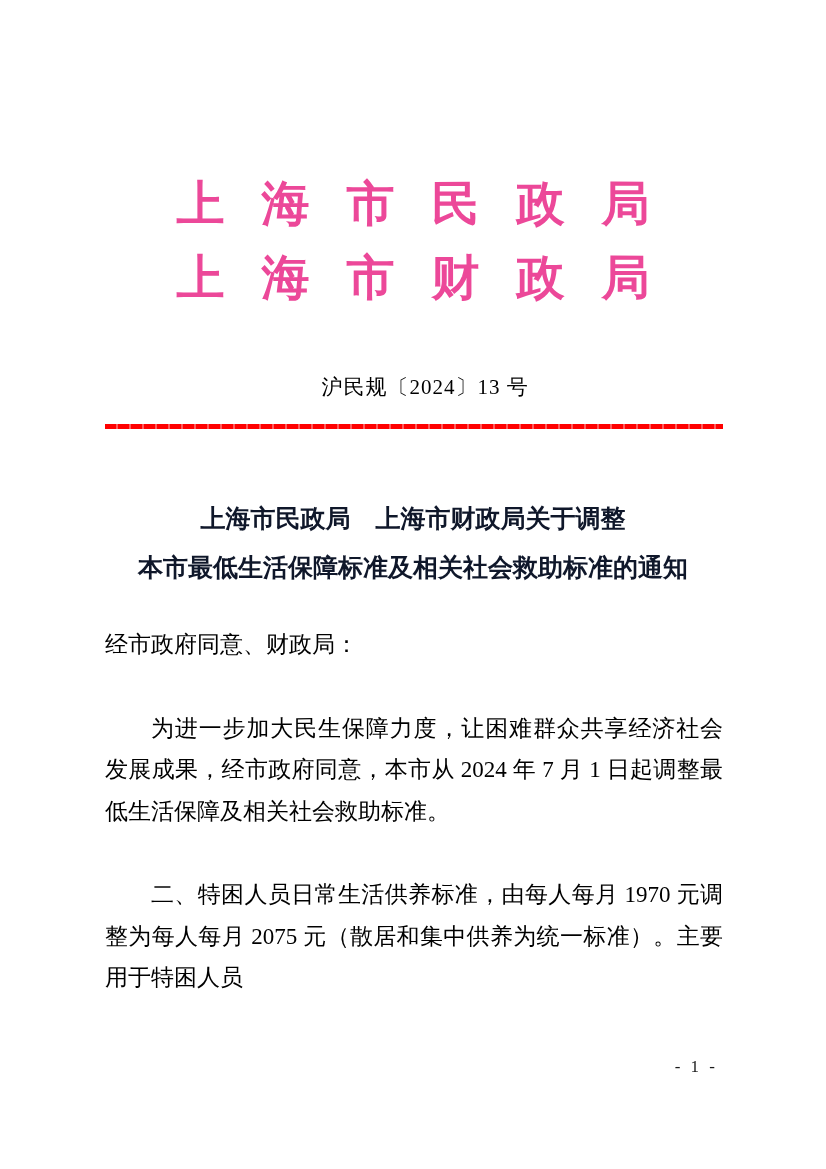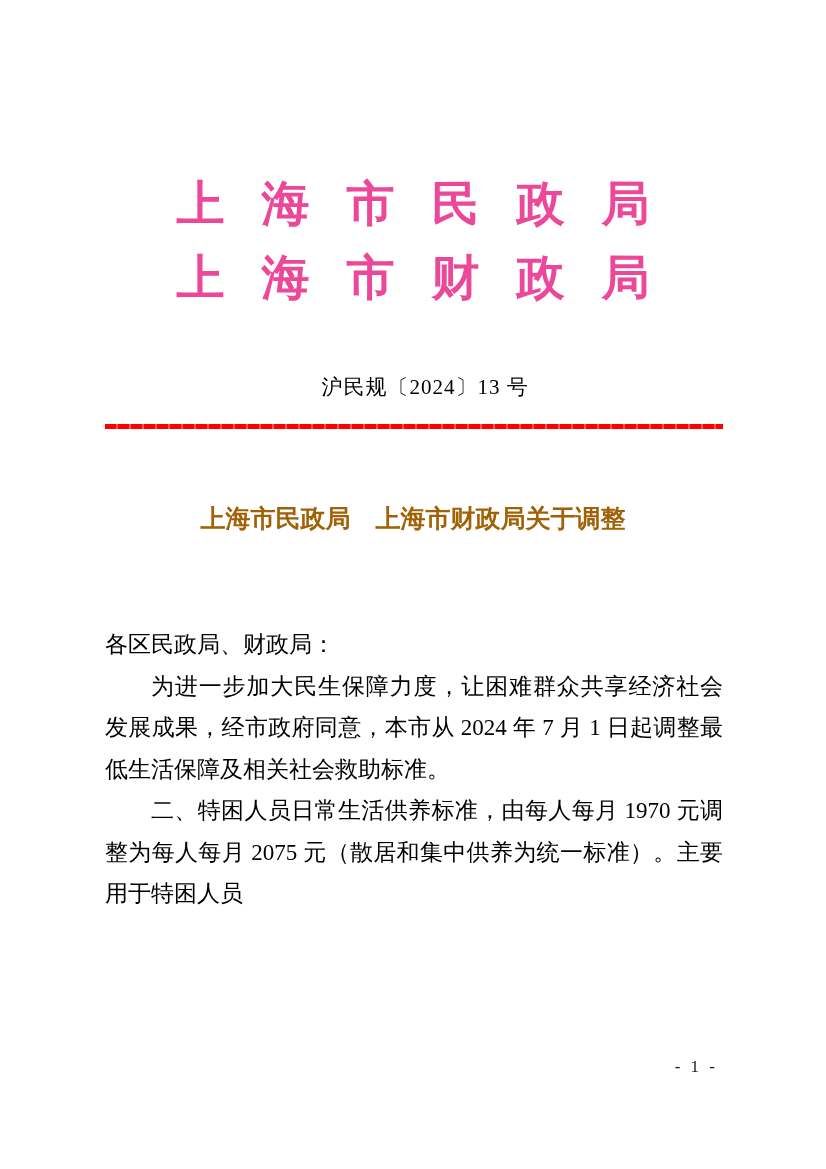--- a/index.html
+++ b/index.html
@@ -64,40 +64,41 @@
   
   .title-block {
     position: absolute;
     top: 494px;
     left: 53px;
     width: 720px;
     text-align: center;
     font-size: 25px;
     font-weight: bold;
     line-height: 49px;
-    color: #a16207;
+    color: #0f172a;
   }
 
   
   .body-block {
     position: absolute;
     top: 624px;
     left: 105px;
     width: 618px;
     font-size: 23px;
     line-height: 41.5px;
     text-align: justify;
     color: #000000;
   }
   .body-block p {
     margin: 0;
     padding: 0;
   }
   .body-block p.indent {
     text-indent: 2em;
+    margin-top: 42px;
   }
 
   
   .page-number {
     position: absolute;
     top: 1056px;
     right: 108px;
     font-size: 17px;
     line-height: 22px;
     letter-spacing: 3px;
@@ -117,23 +118,24 @@
   <div class="letterhead-line lh2">
     <span class="spread">上海市财政局</span>
   </div>
 
   <div class="doc-number">沪民规〔2024〕13 号</div>
 
   <div class="red-rule"></div>
 
   <div class="title-block">
     <div>上海市民政局　上海市财政局关于调整</div>
+    <div>本市最低生活保障标准及相关社会救助标准的通知</div>
   </div>
 
   <div class="body-block">
-    <p>各区民政局、财政局：</p>
+    <p>经市政府同意、财政局：</p>
     <p class="indent">为进一步加大民生保障力度，让困难群众共享经济社会发展成果，经市政府同意，本市从 2024 年 7 月 1 日起调整最低生活保障及相关社会救助标准。</p>
     <p class="indent">二、特困人员日常生活供养标准，由每人每月 1970 元调整为每人每月 2075 元（散居和集中供养为统一标准）。主要用于特困人员</p>
   </div>
 
   <div class="page-number">- 1 -</div>
 
 </div>
 
 </body></html>

